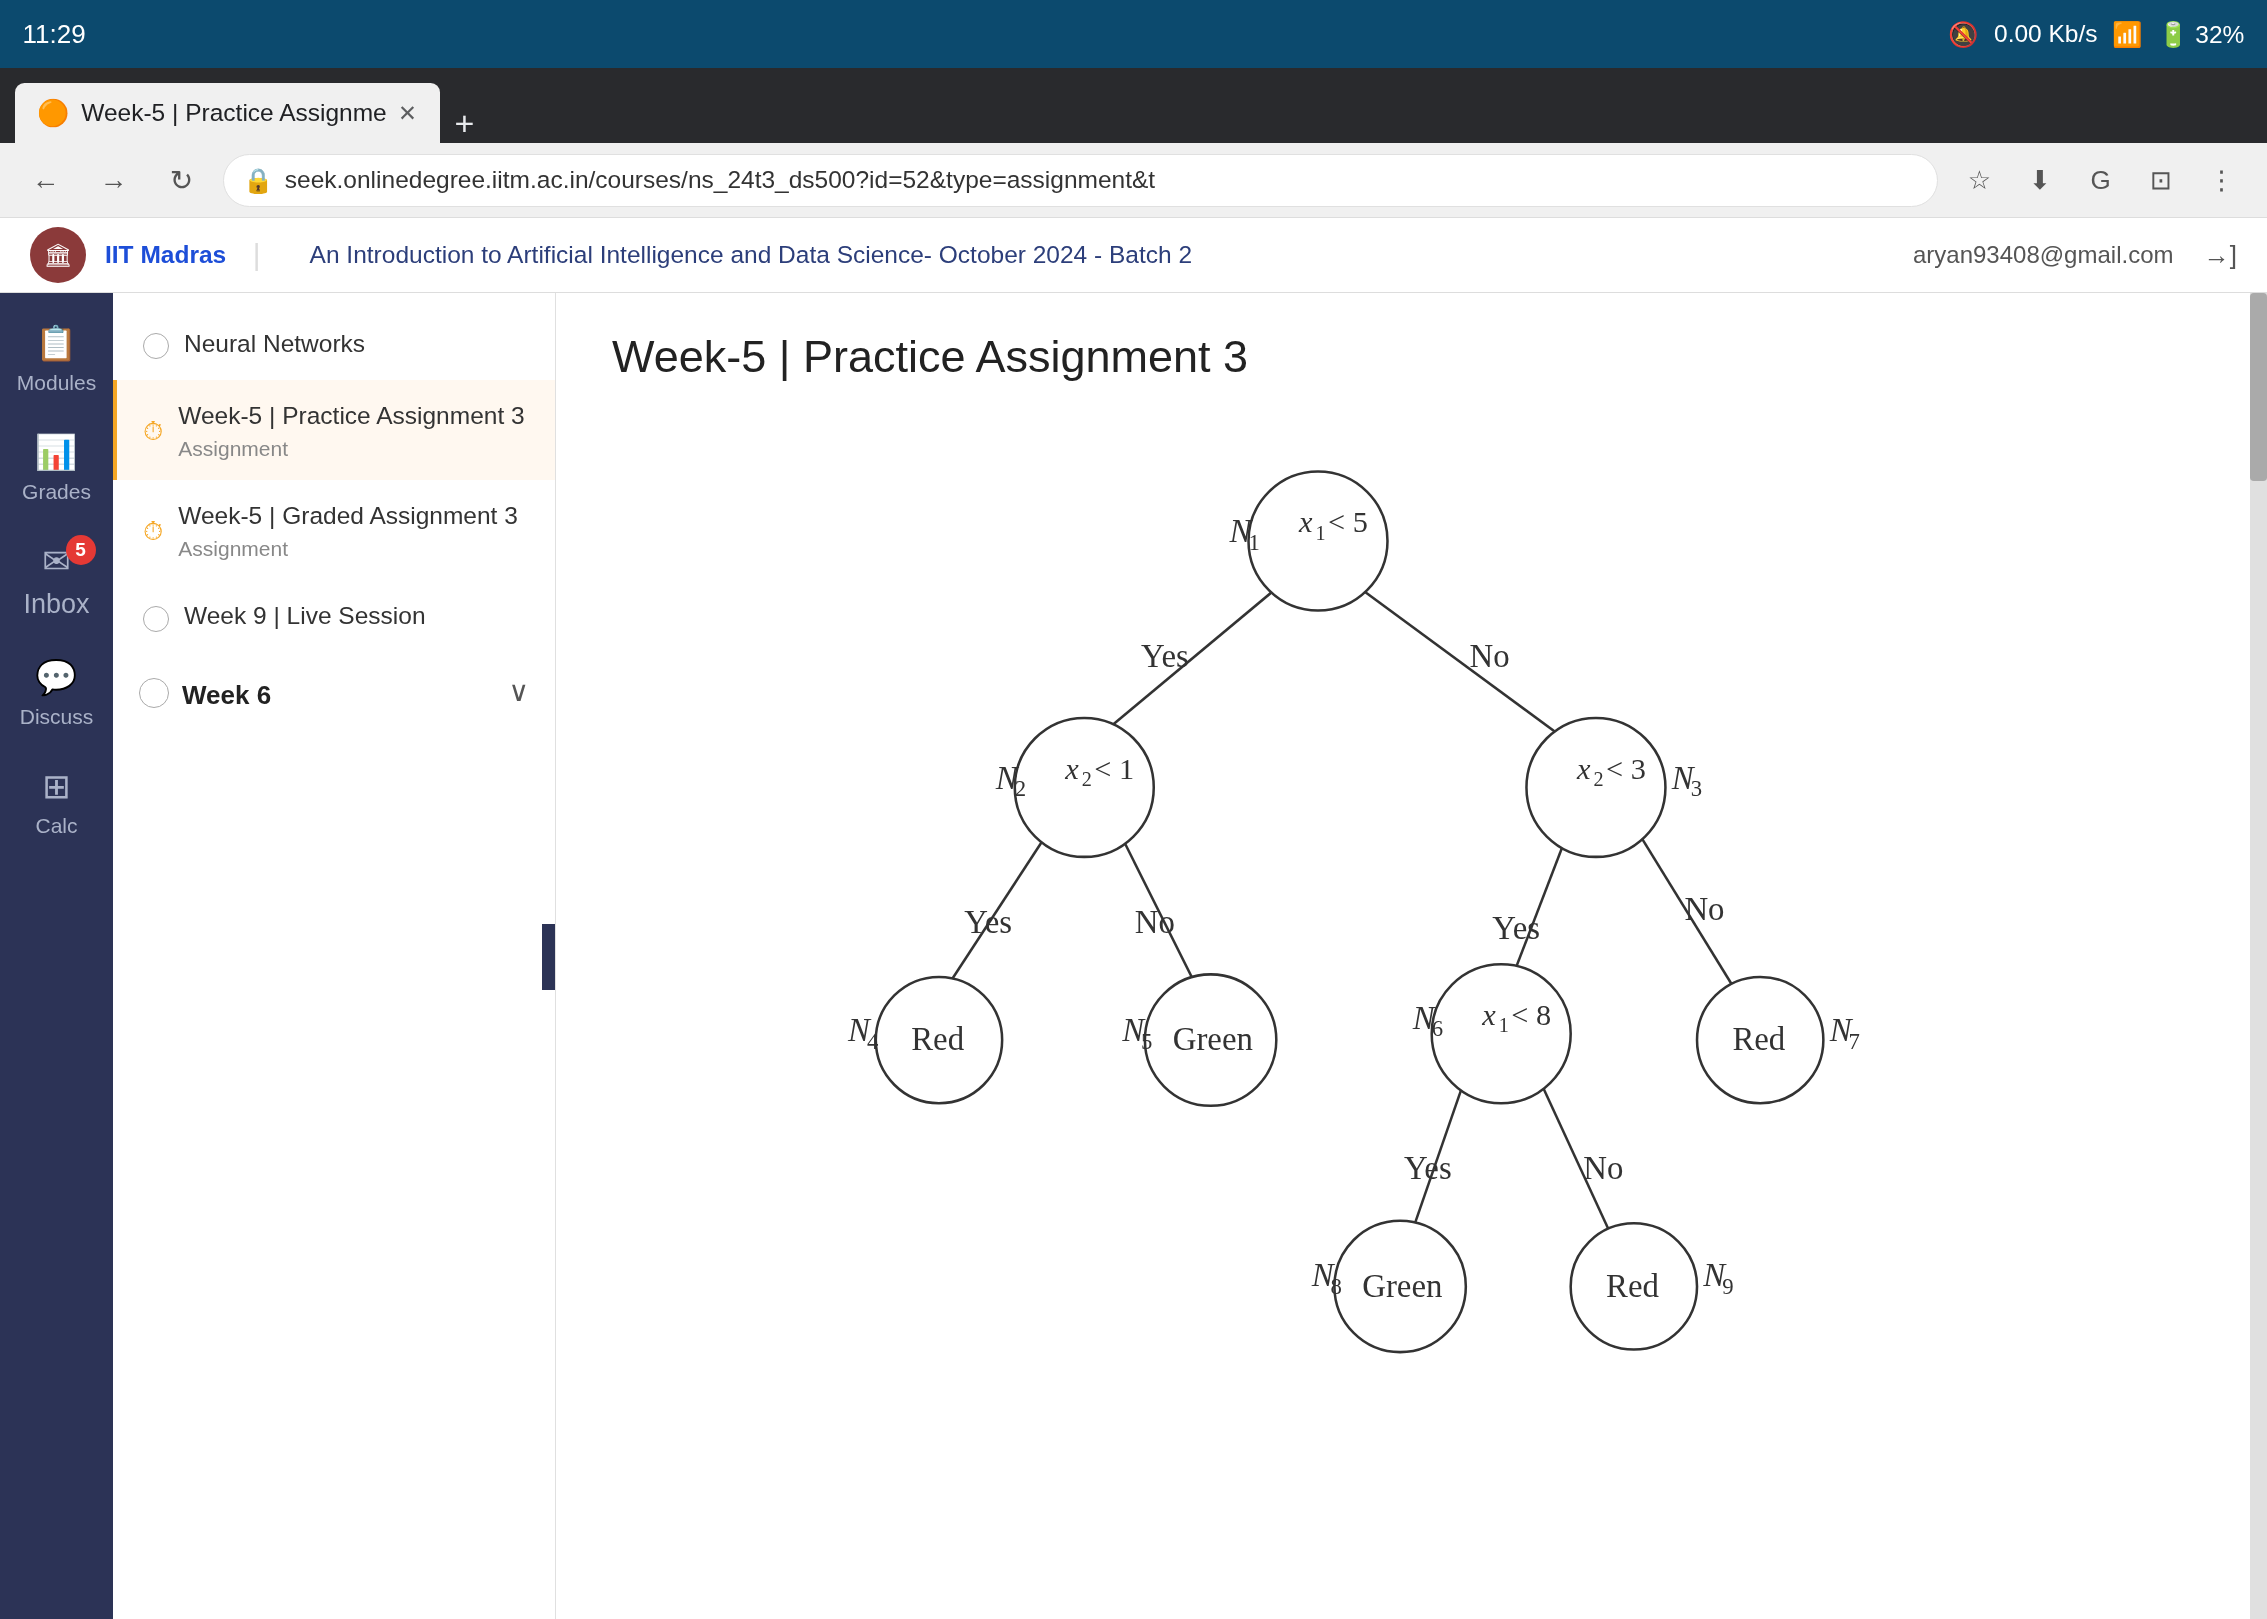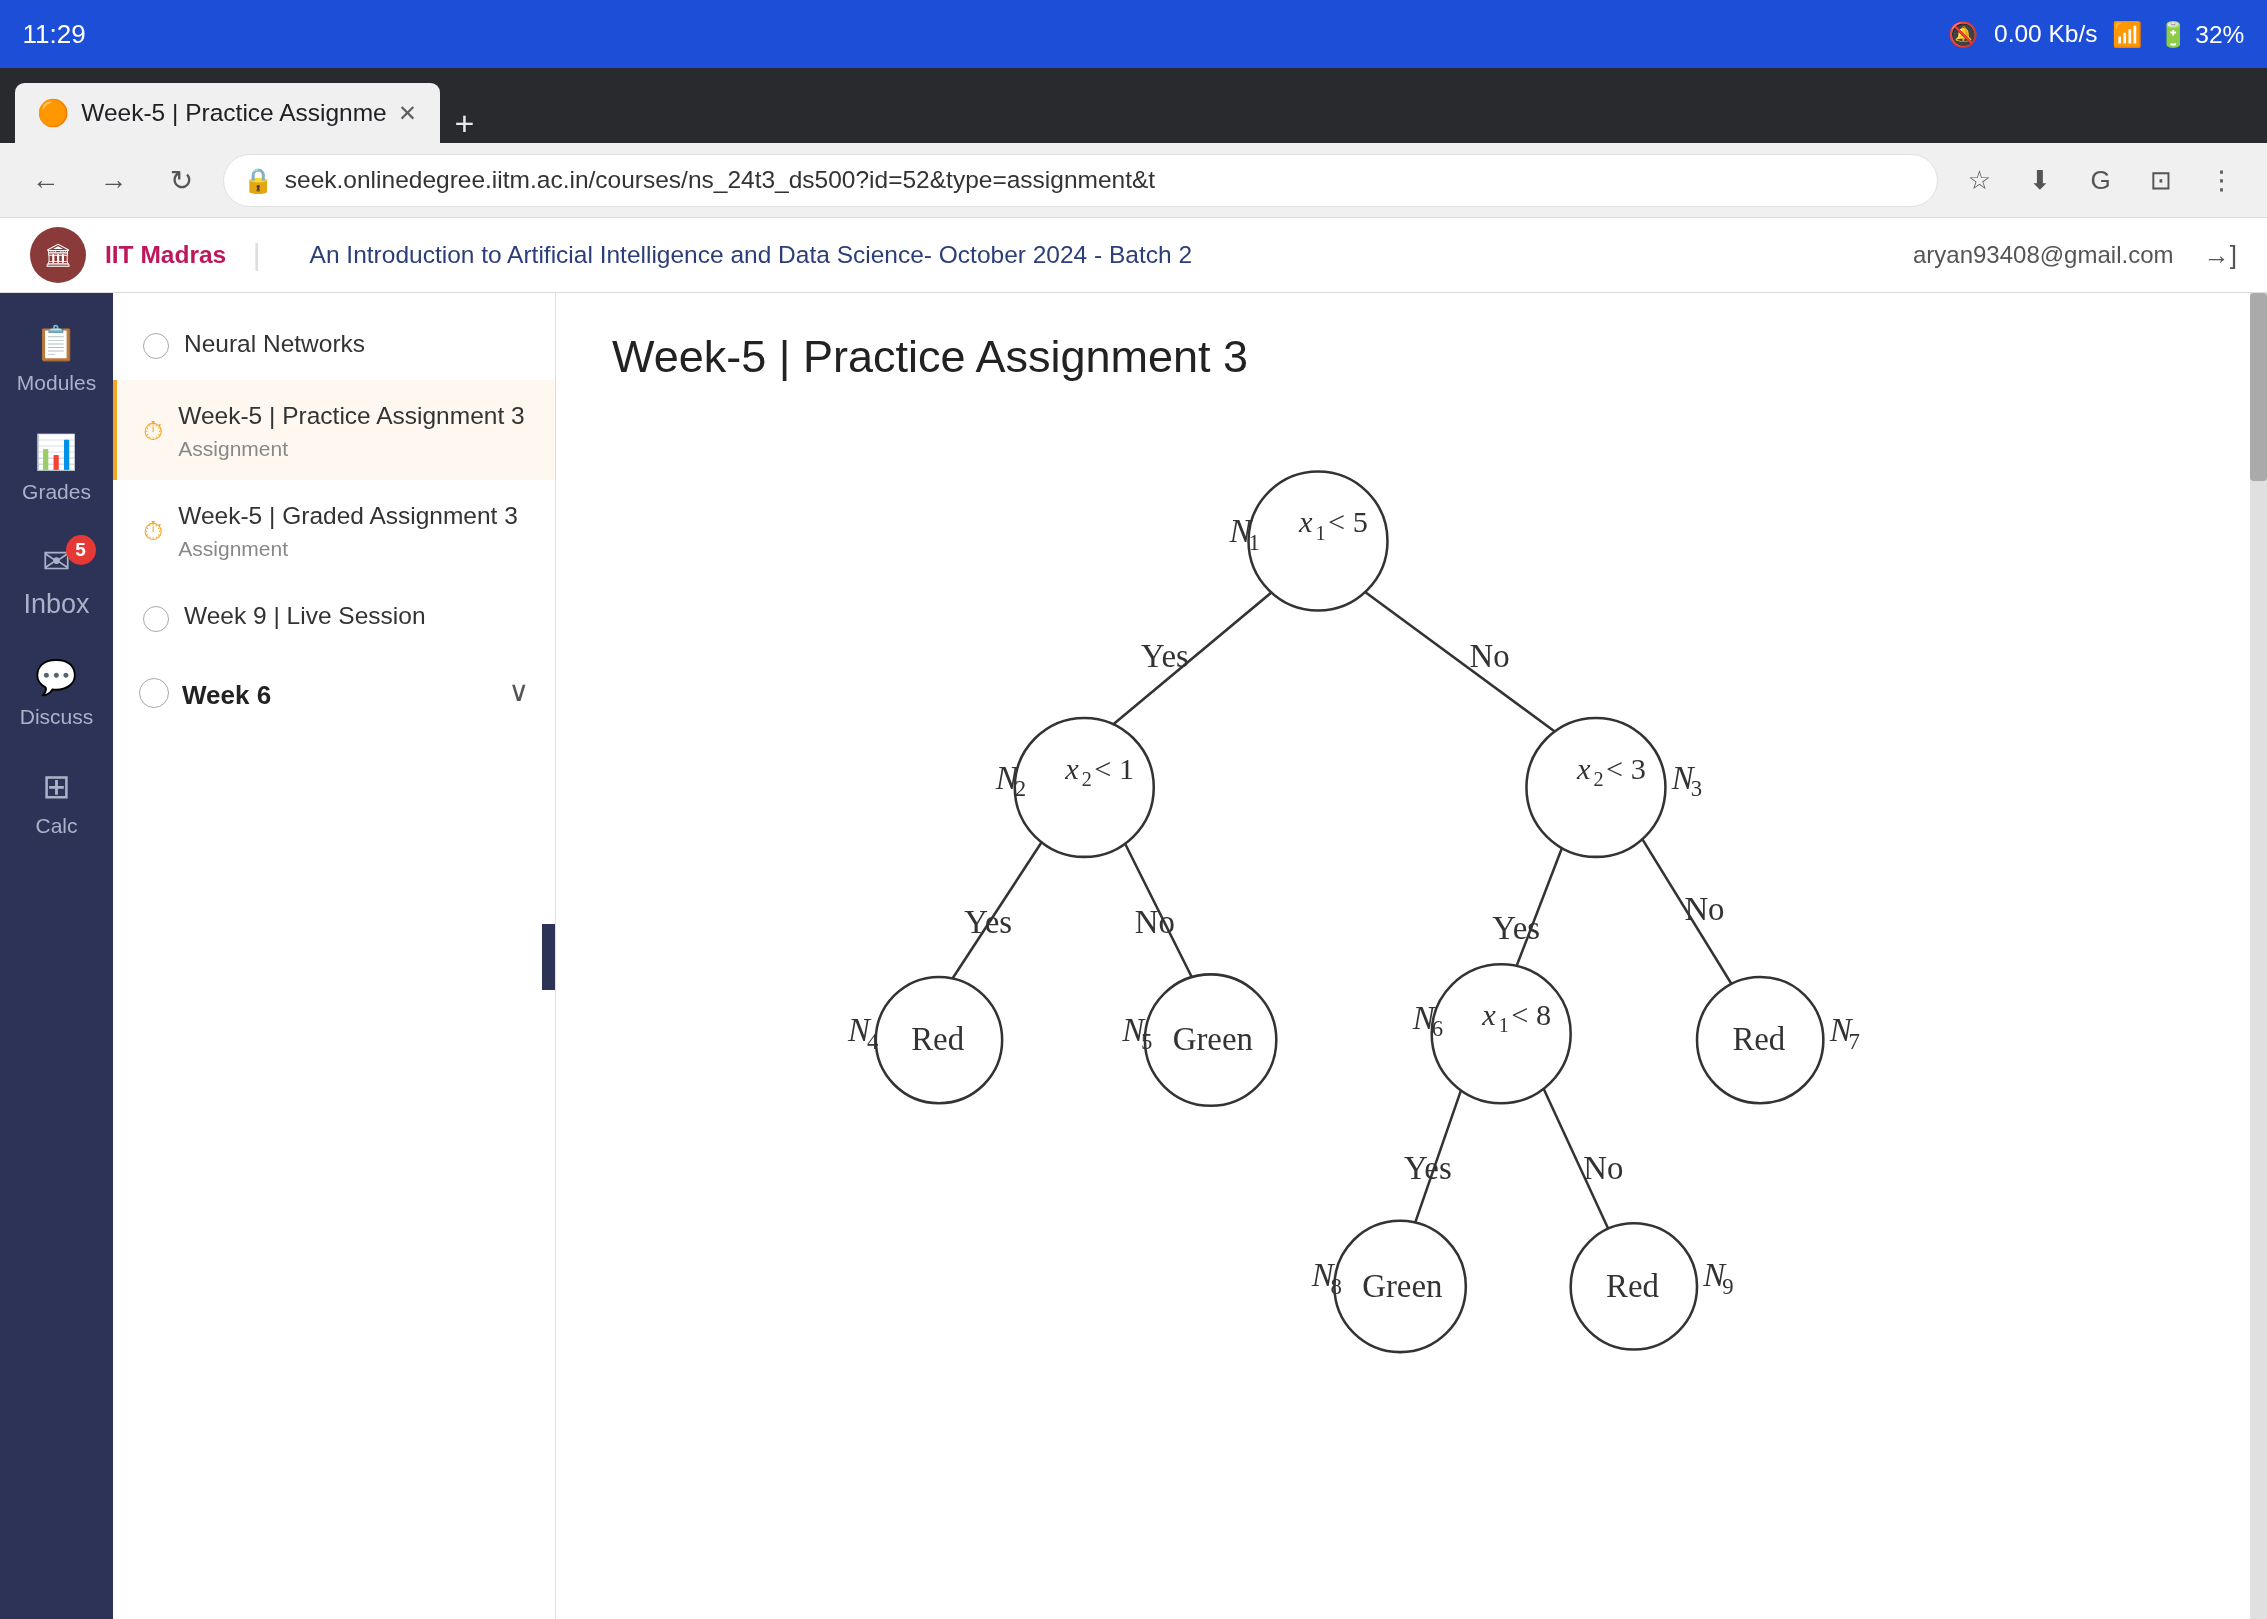--- a/index.html
+++ b/index.html
@@ -1,20 +1,20 @@
 <!DOCTYPE html>
 <html style="font-size:15px"><head>
   <meta charset="utf-8">
   <style>
     * { margin: 0; padding: 0; box-sizing: border-box; }
     body { font-family: 'Segoe UI', Arial, sans-serif; background: #f0f0f0; width: 2267px; height: 1620px; overflow: hidden; }
 
     
     .browser-titlebar {
-      background: #1d4ed8;
+      background: #0c4a6e;
       height: 68px;
       display: flex;
       align-items: center;
       padding: 0 22.6px;
       color: #fff;
       font-size: 26px;
     }
     .browser-status-right { margin-left: auto; display: flex; align-items: center; gap: 15px; font-size: 24.5px; }
 
     .browser-tabbar {
@@ -97,21 +97,21 @@
       border-bottom: 0.9px solid #ddd;
       gap: 19px;
     }
     .iit-logo {
       width: 56px; height: 56px;
       border-radius: 50%;
       background: #8B3A3A;
       display: flex; align-items: center; justify-content: center;
       font-size: 22.6px; color: white;
     }
-    .iit-name { font-size: 24.5px; font-weight: 600; color: #be185d; }
+    .iit-name { font-size: 24.5px; font-weight: 600; color: #1d4ed8; }
     .course-title { font-size: 24.5px; color: #2c3e7a; font-weight: 500; margin-left: 22.6px; }
     .header-spacer { flex: 1; }
     .user-email { font-size: 24px; color: #555; }
     .header-login-icon { font-size: 26px; color: #555; margin-left: 11.3px; }
 
     
     .app-body {
       display: flex;
       height: calc(1620px - 68px - 75px - 75px - 75px);
       background: #f0f0f0;

